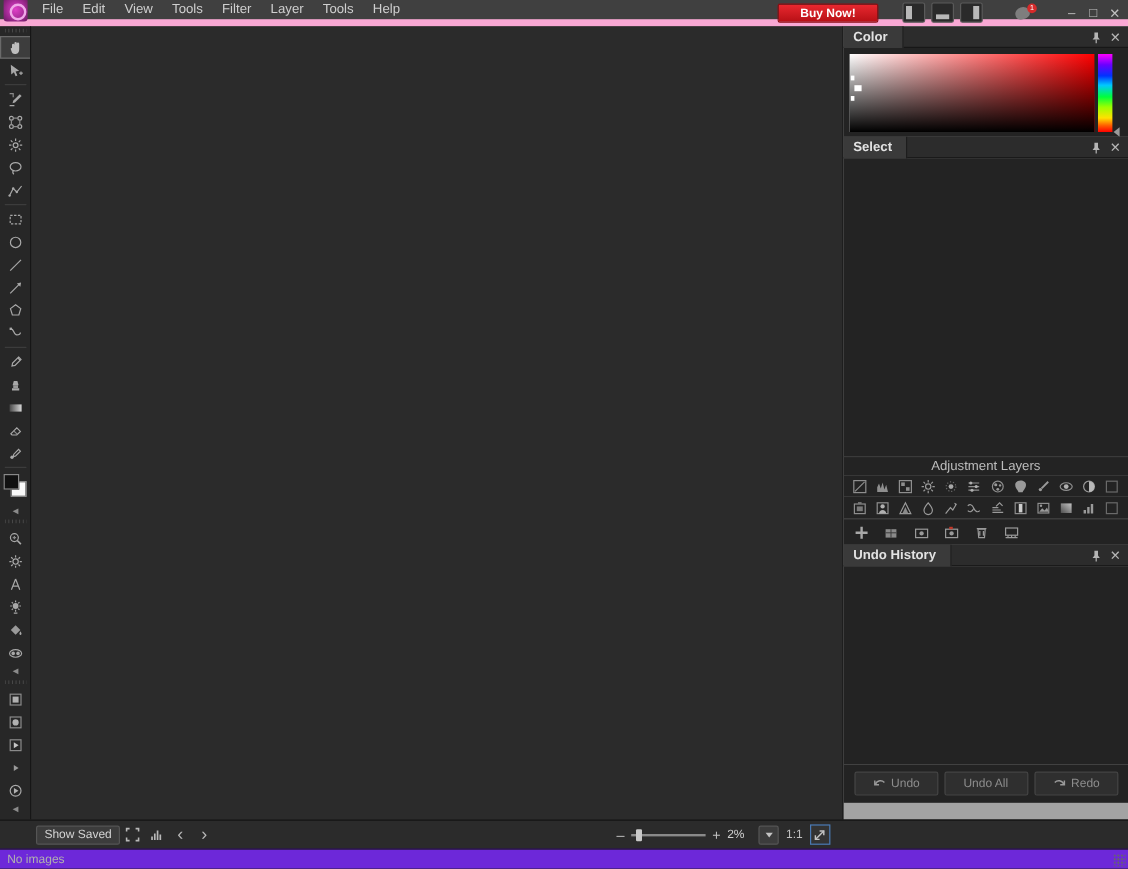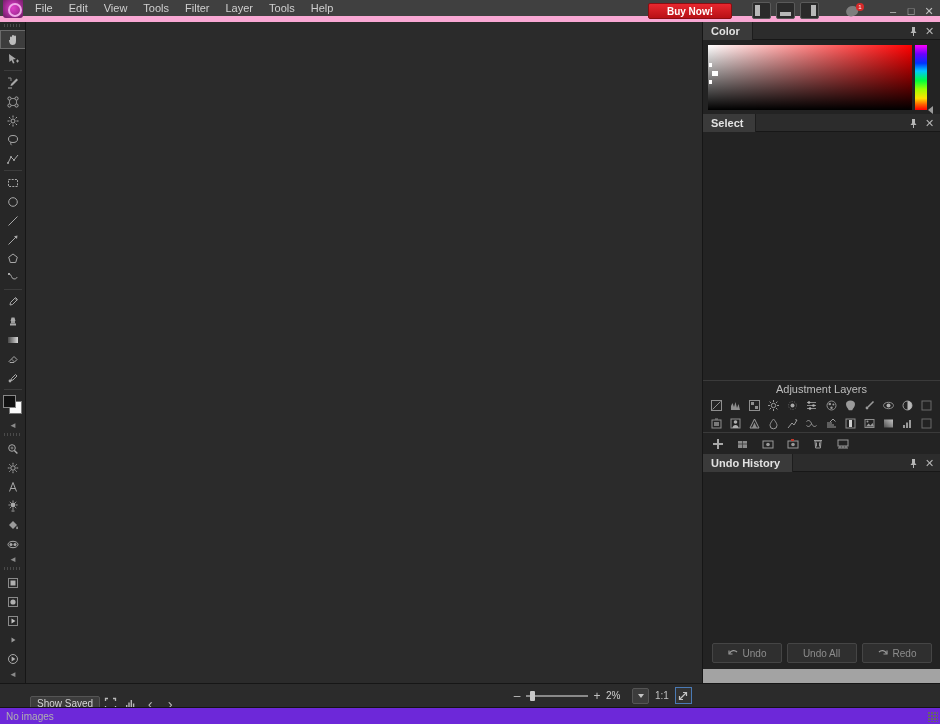--- a/index.html
+++ b/index.html
@@ -256,21 +256,21 @@
   }
   .hbtn {
     width: 70px; height: 20px;
     background: #2f2f2f; border: 1px solid #454545; border-radius: 2px;
     display: flex; align-items: center; justify-content: center; gap: 4px;
     color: #8d8d8d; font-size: 10px; cursor: pointer;
   }
 
   
   .statusbar {
-    position: absolute; left: 0; top: 683px; width: 940px; height: 40px;
+    position: absolute; left: 0; top: 683px; width: 940px; height: 24px;
     background: #2b2b2b; border-top: 1px solid #161616;
     display: flex; align-items: center;
   }
   .show-saved {
     margin-left: 30px; height: 16px; padding: 0 6px;
     background: #3c3c3c; border: 1px solid #555; border-radius: 2px;
     display: flex; align-items: center; color: #d4d4d4;
     font-size: 10px; cursor: pointer;
   }
   .sb-icon {

